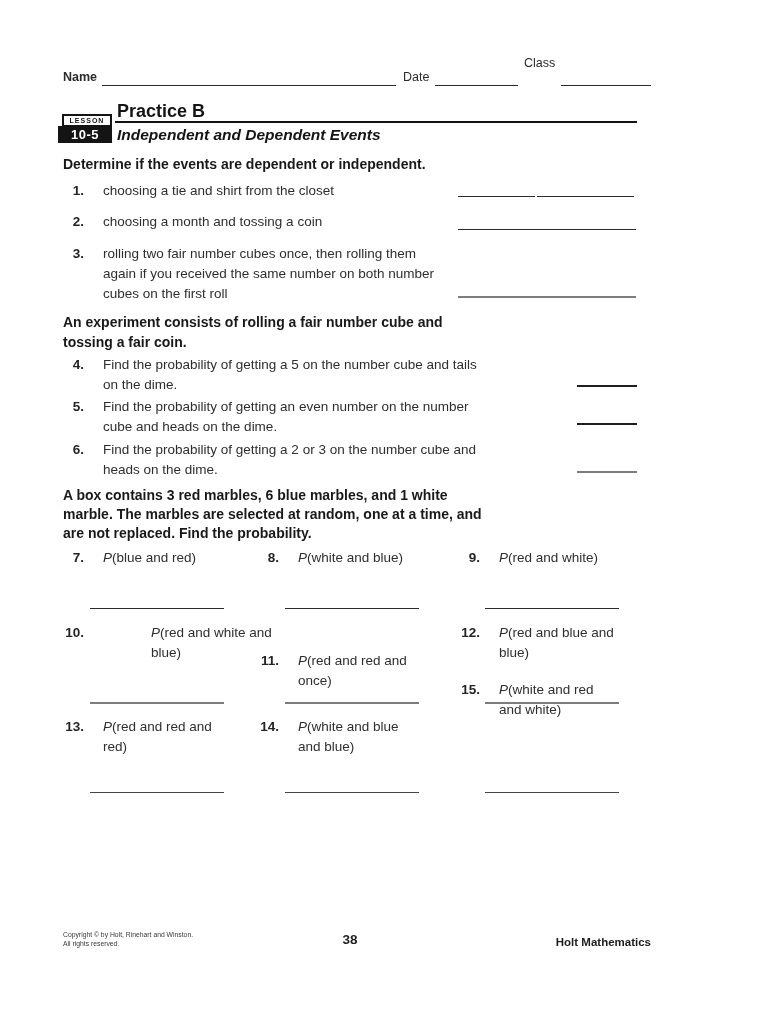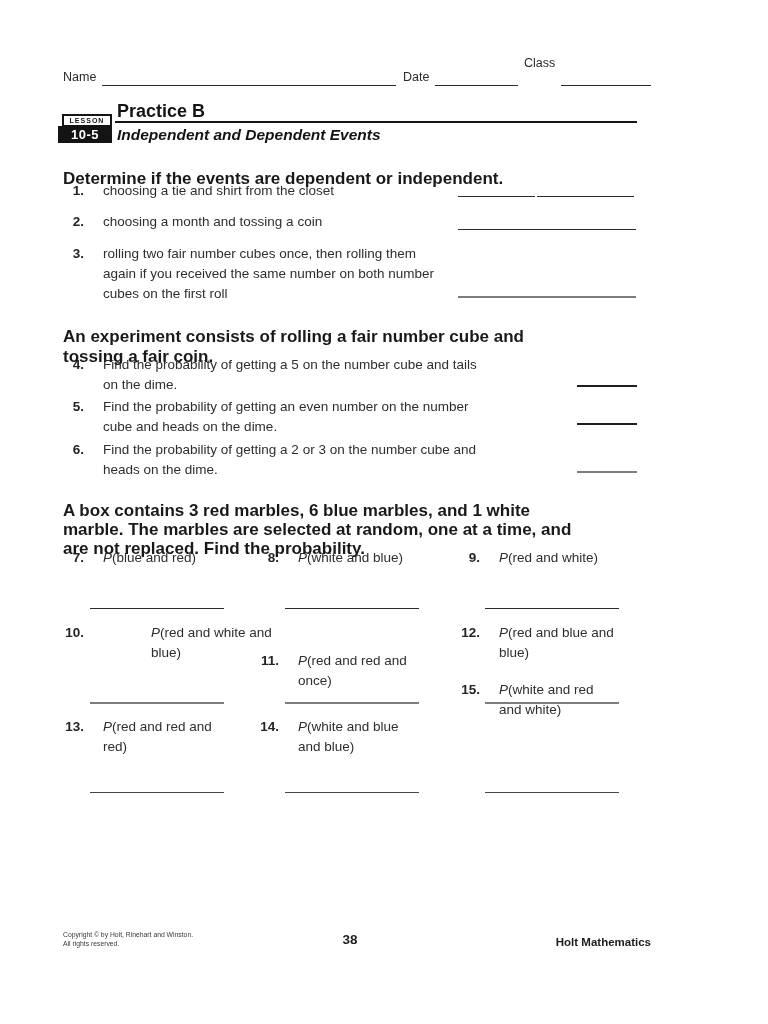--- a/index.html
+++ b/index.html
@@ -28,22 +28,22 @@
     position:absolute; left:58px; top:126px; width:54px; height:17px;
     background:#141414; color:#ffffff;
     display:flex; align-items:center; justify-content:center;
     font-size:13px; font-weight:bold; letter-spacing:0.5px;
   }
   .title { position:absolute; left:117px; top:101px; font-size:18px; font-weight:bold; color:#141414; }
   .title-rule { position:absolute; left:115px; top:121px; width:522px; height:2px; background:#141414; }
   .subtitle { position:absolute; left:117px; top:126px; font-size:15.5px; font-weight:bold; font-style:italic; color:#141414; }
 
   .sec-heading {
-    position:absolute; font-size:17px; font-weight:bold; color:#191919;
-    line-height:20px; white-space:pre-line;margin-top:15px;
+    position:absolute; font-size:14px; font-weight:bold; color:#191919;
+    line-height:20px; white-space:pre-line;
   }
   .sec-heading.tight { line-height:19px; }
 
   .qrow {
     position:absolute; display:flex; align-items:flex-start;
     font-size:13.5px; line-height:20px; color:#2e2e2e;
   }
   .qnum { flex:none; display:inline-block; width:26px; text-align:right; font-weight:bold; margin-right:6px; color:#242424; }
   .qtext { white-space:pre-line;margin-left:13px; }
   .pi { font-style:italic; }
@@ -57,21 +57,21 @@
   .footer-copy { position:absolute; left:63px; top:931px; font-size:6.8px; line-height:8.5px; color:#3a3a3a; }
   .footer-copy span { display:block; }
   .page-num { position:absolute; left:63px; top:932px; width:574px; text-align:center; font-size:13.5px; font-weight:bold; color:#1d1d1d; }
   .brand { position:absolute; left:400px; top:936px; width:251px; text-align:right; font-size:11.5px; font-weight:bold; color:#1d1d1d; }
 </style>
 </head>
 <body>
 
 <div class="page">
 
-  <span class="hdr-label" style="left:63px; top:70px;">Name</span>
+  <span class="hdr-label" style="left:63px; top:70px;font-weight:bold;">Name</span>
   <div class="uline" style="left:102px; top:85px; width:294px;"></div>
   <span class="hdr-label" style="left:403px; top:70px;">Date</span>
   <div class="uline" style="left:435px; top:85px; width:83px;"></div>
   <span class="hdr-label" style="left:524px; top:56px;">Class</span>
   <div class="uline" style="left:561px; top:85px; width:90px;"></div>
 
   <div class="lesson-box">LESSON</div>
   <div class="lesson-num">10-5</div>
   <div class="title">Practice B</div>
   <div class="title-rule"></div>

